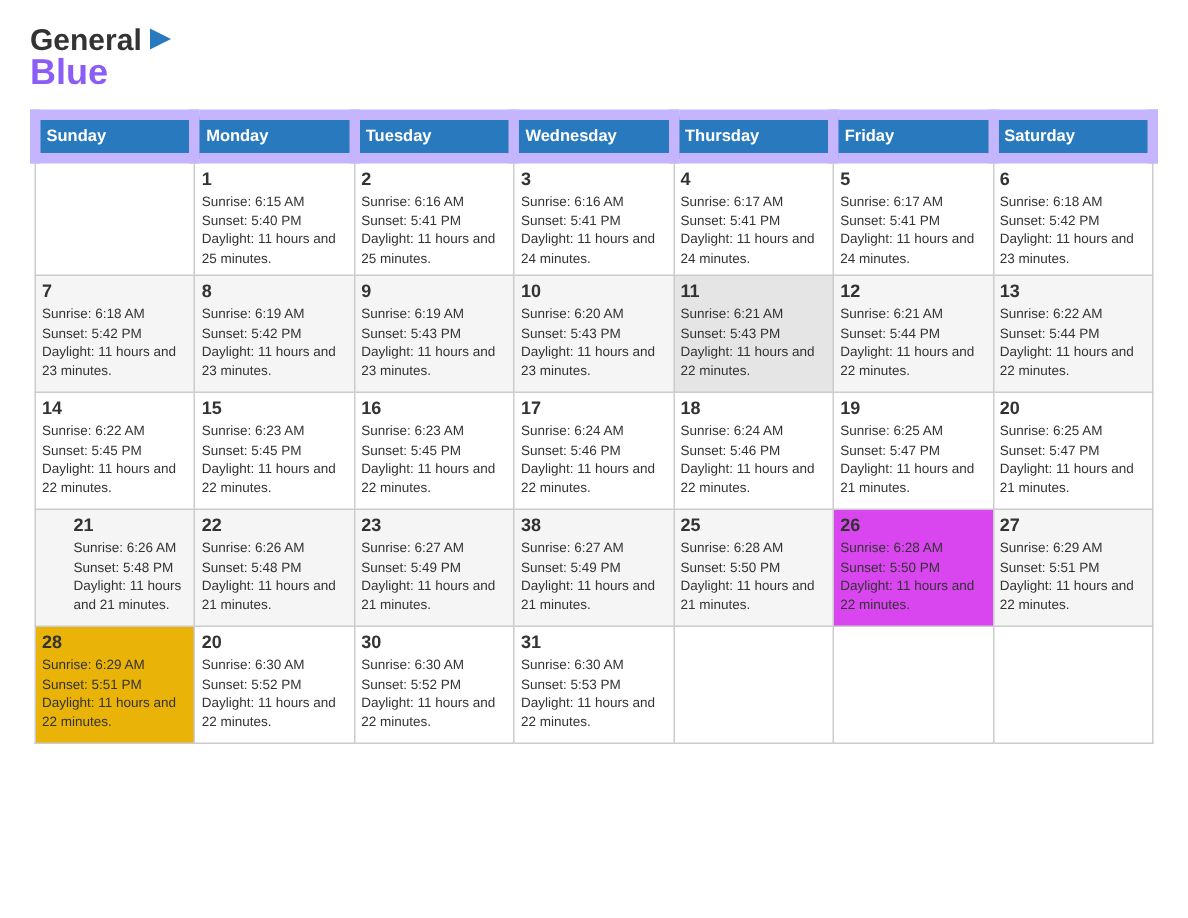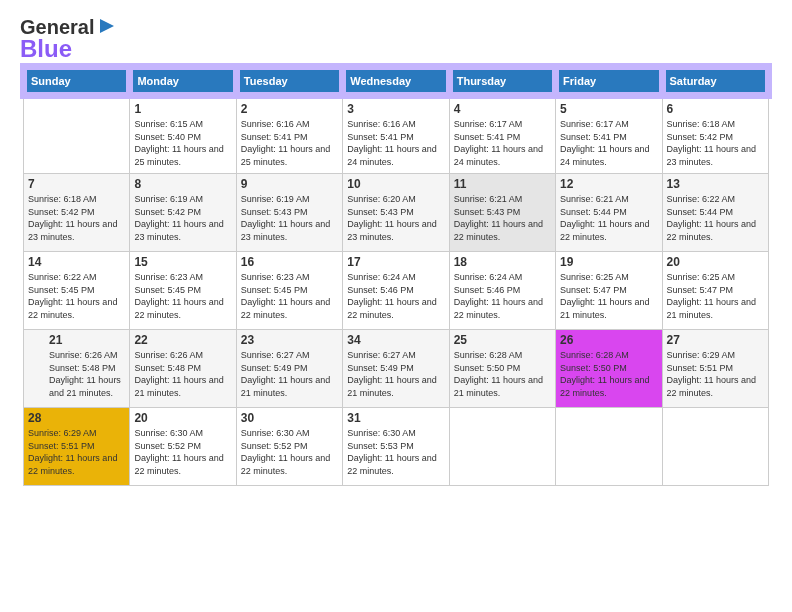--- a/index.html
+++ b/index.html
@@ -12,20 +12,21 @@
     }
     .page {
       width: 792px;
       height: 612px;
       padding: 16px 20px 10px 20px;
     }
     .header {
       display: flex;
       justify-content: space-between;
       align-items: flex-start;
+      margin-bottom: 10px;
     }
     .logo {
       display: flex;
       flex-direction: column;
       align-items: flex-start;
     }
     .title-block {
       text-align: right;
     }
     .month-title {
@@ -208,21 +209,21 @@
           </td>
           <td style="background-color: rgb(245, 245, 245);">
             <span class="day-number">22</span>
             <div class="day-info">Sunrise: 6:26 AM<br>Sunset: 5:48 PM<br>Daylight: 11 hours and 21 minutes.</div>
           </td>
           <td style="background-color: rgb(245, 245, 245);">
             <span class="day-number">23</span>
             <div class="day-info">Sunrise: 6:27 AM<br>Sunset: 5:49 PM<br>Daylight: 11 hours and 21 minutes.</div>
           </td>
           <td style="background-color: rgb(245, 245, 245);">
-            <span class="day-number">34</span>
+            <span class="day-number">38</span>
             <div class="day-info">Sunrise: 6:27 AM<br>Sunset: 5:49 PM<br>Daylight: 11 hours and 21 minutes.</div>
           </td>
           <td style="background-color: rgb(245, 245, 245);">
             <span class="day-number">25</span>
             <div class="day-info">Sunrise: 6:28 AM<br>Sunset: 5:50 PM<br>Daylight: 11 hours and 21 minutes.</div>
           </td>
           <td style="background-color: #d946ef;">
             <span class="day-number">26</span>
             <div class="day-info">Sunrise: 6:28 AM<br>Sunset: 5:50 PM<br>Daylight: 11 hours and 22 minutes.</div>
           </td>

